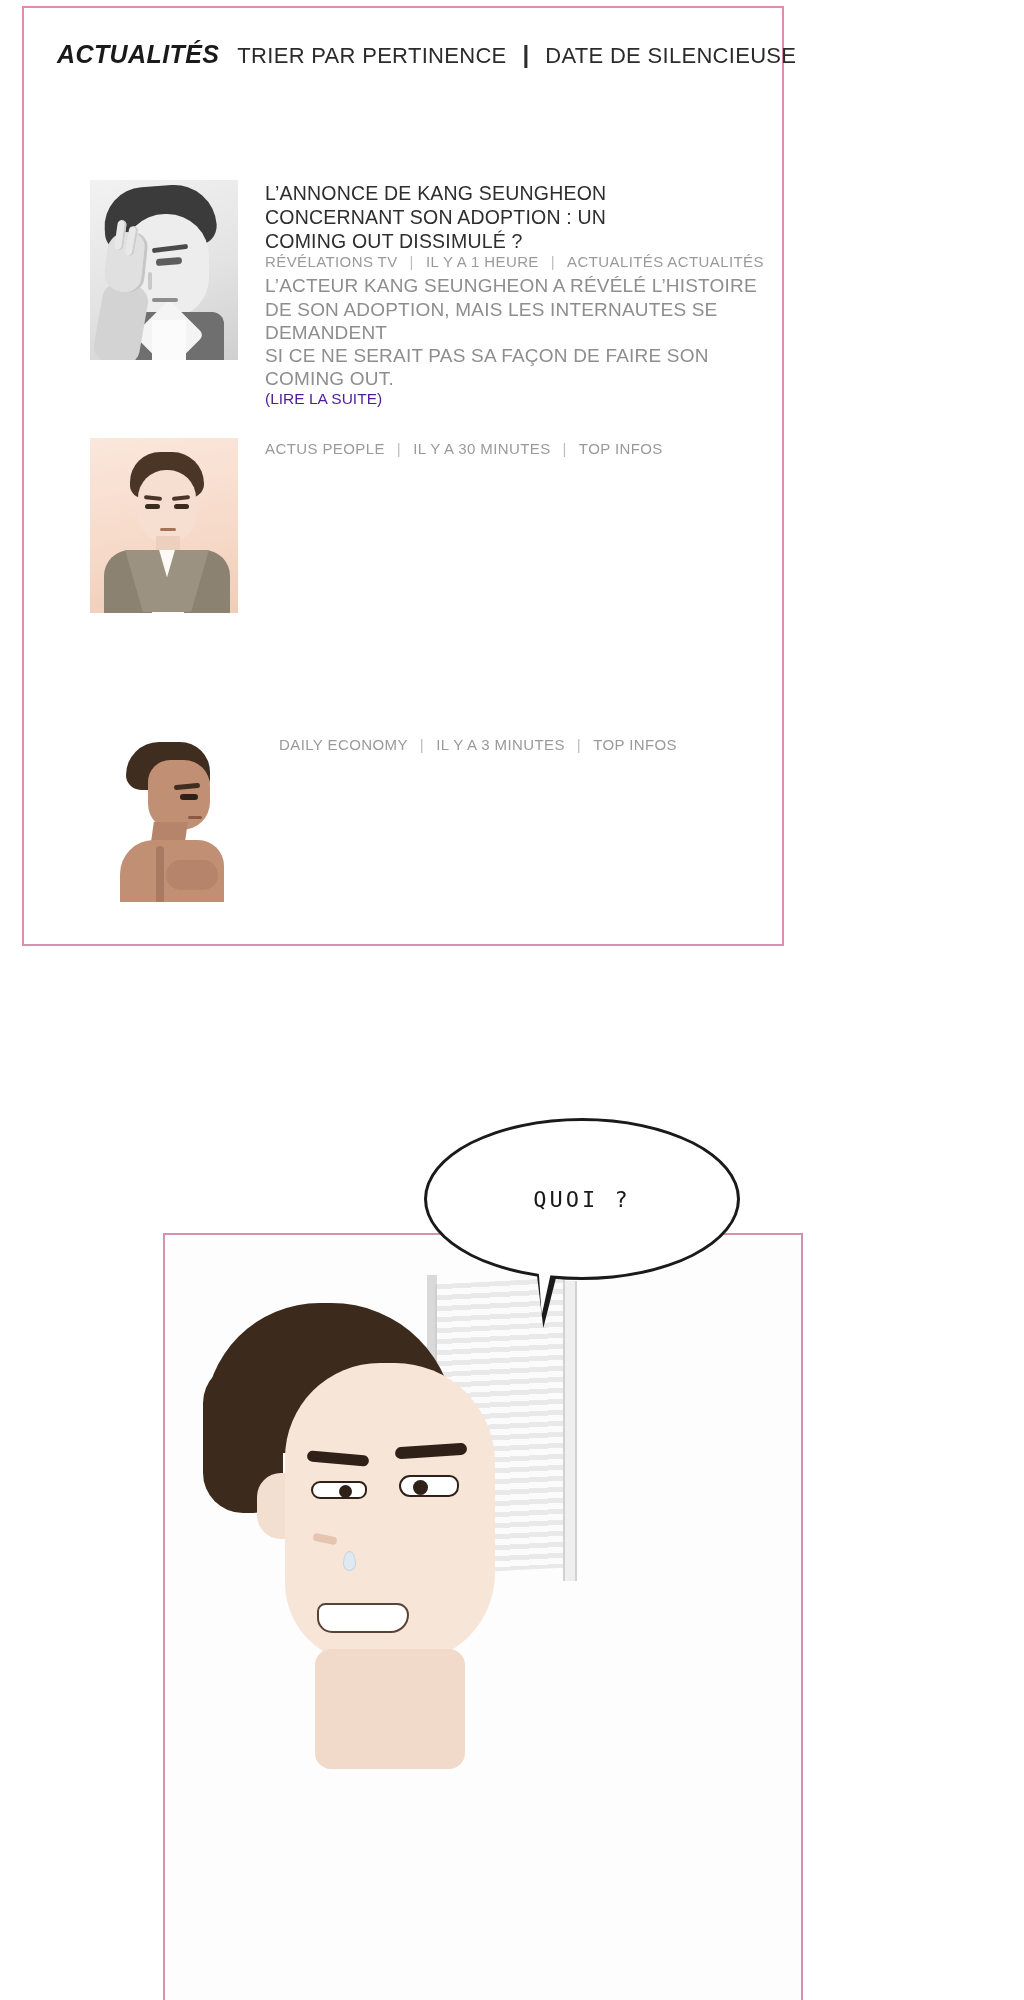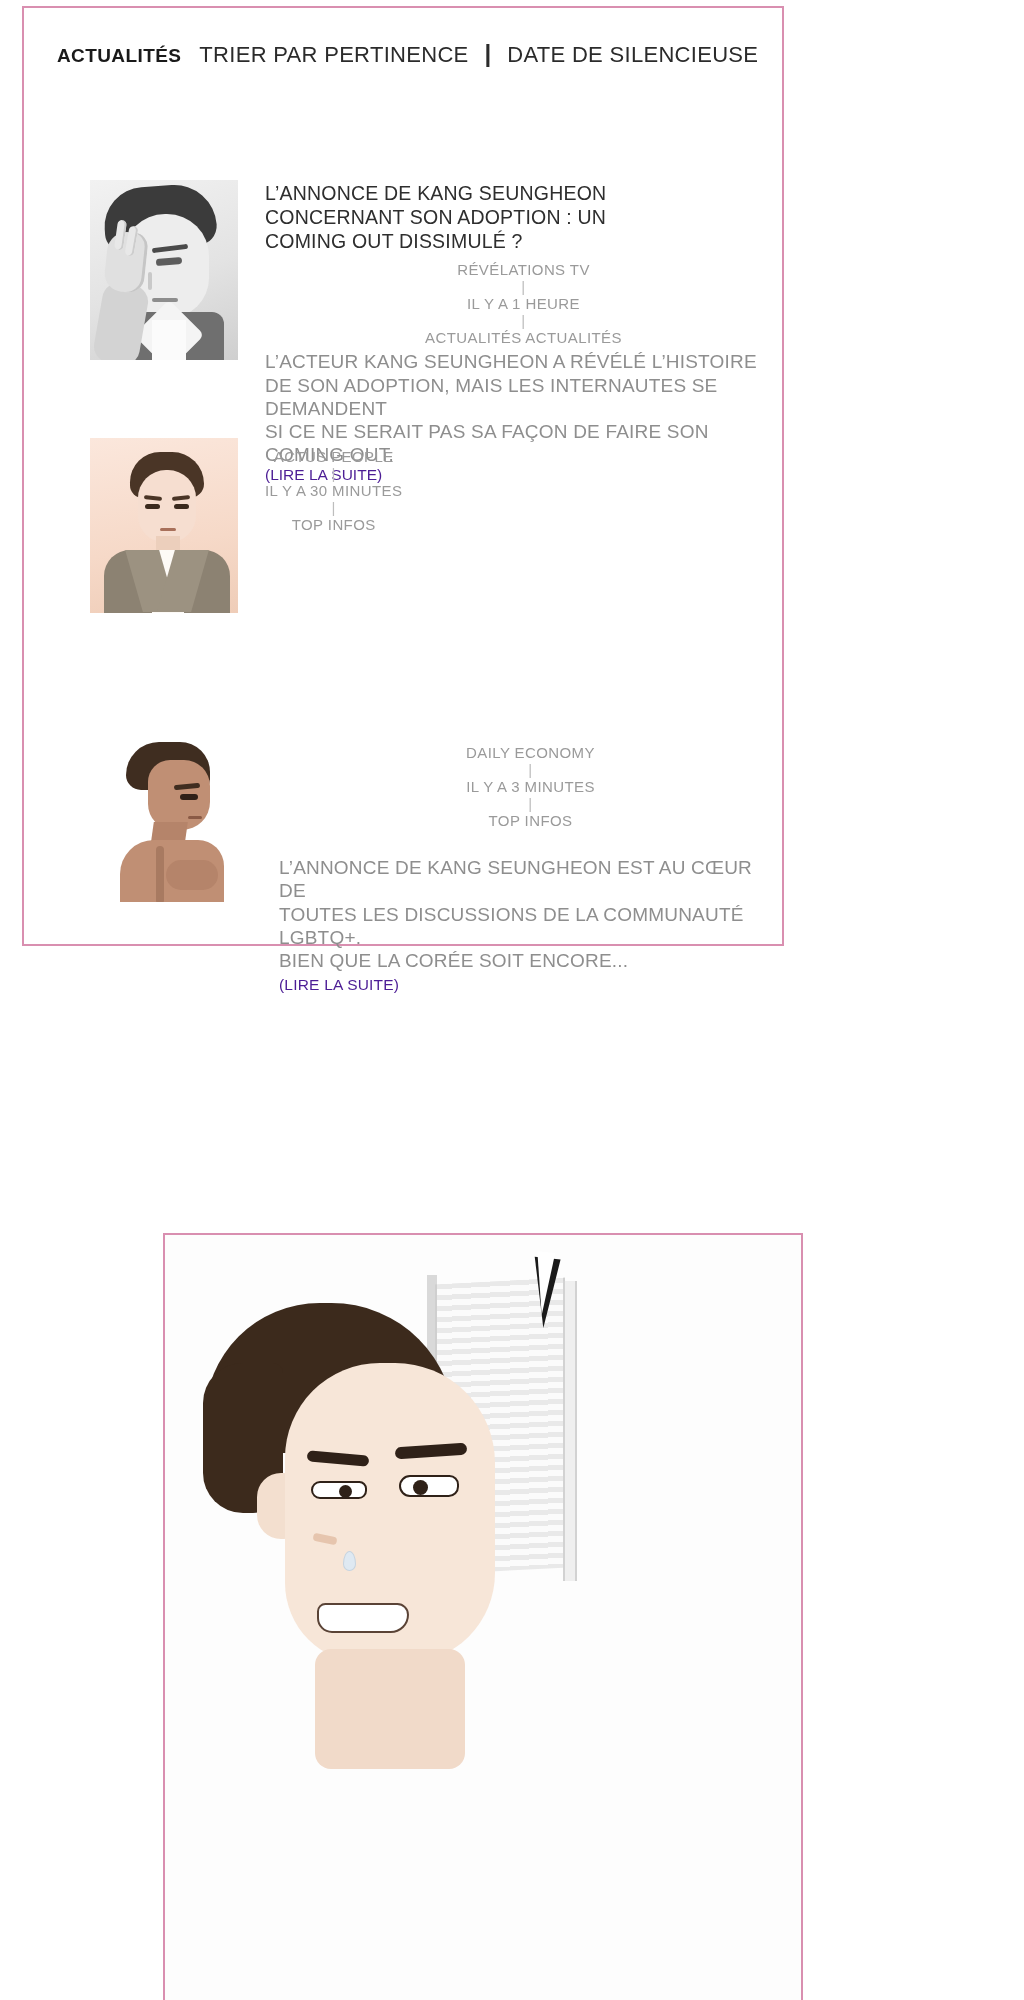--- a/index.html
+++ b/index.html
@@ -26,24 +26,25 @@
   }
 
   .news-header {
     position: absolute;
     left: 33px; top: 32px;
     display: flex;
     align-items: baseline;
     white-space: nowrap;
   }
   .news-header .title {
-    font-size: 19px;
+    font-size: 25px;
     font-weight: bold;
     color: #1a1a1a;
     letter-spacing: 0.4px;
+    font-style: italic;
   }
   .news-header .sort-label {
     font-size: 22px;
     color: #2b2b2b;
     margin-left: 18px;
     letter-spacing: 0.3px;
   }
   .news-header .divider {
     font-size: 24px;
     color: #2b2b2b;
@@ -70,28 +71,26 @@
     padding-top: 2px;
   }
   .headline {
     font-size: 19.5px;
     color: #2e2e2e;
     line-height: 1.22;
     letter-spacing: 0.2px;
     white-space: pre-line;
   }
   .meta {
-    margin-top: 8px;
     font-size: 15px;
     color: #9a9a9a;
     letter-spacing: 0.4px;
     display: flex;
     align-items: center;
     white-space: nowrap;
-    flex-direction: column;
   }
   .meta .sep {
     margin: 0 12px;
     color: #bdbdbd;
   }
   .summary {
     margin-top: 4px;
     font-size: 19px;
     color: #8e8e8e;
     line-height: 1.22;
@@ -489,26 +488,20 @@
         </div>
       </div>
       <div class="body">
         <div class="meta">
           <span>DAILY ECONOMY</span>
           <span class="sep">|</span>
           <span>IL Y A 3 MINUTES</span>
           <span class="sep">|</span>
           <span>TOP INFOS</span>
         </div>
-        <div class="summary">
-          <span>L’ANNONCE DE KANG SEUNGHEON EST AU CŒUR DE
-TOUTES LES DISCUSSIONS DE LA COMMUNAUTÉ LGBTQ+.
-BIEN QUE LA CORÉE SOIT ENCORE...</span>
-          <span class="more">(LIRE LA SUITE)</span>
-        </div>
       </div>
     </div>
 
   </div>
 
   <div class="comic-panel">
     <div class="bg-wall"></div>
     <div class="window-frame"></div>
     <div class="blinds"></div>
     <div class="window-frame2"></div>
@@ -524,14 +517,17 @@
       <div class="eye-r"></div>
       <div class="nose"></div>
       <div class="sweat"></div>
       <div class="mouth"></div>
       <div class="neck"></div>
     </div>
   </div>
 
   <div class="bubble-tail"></div>
   <div class="bubble-tail-inner"></div>
+  <div class="bubble">
+    <span class="bubble-text">QUOI ?</span>
+  </div>
 
 </div>
 
 </body></html>

